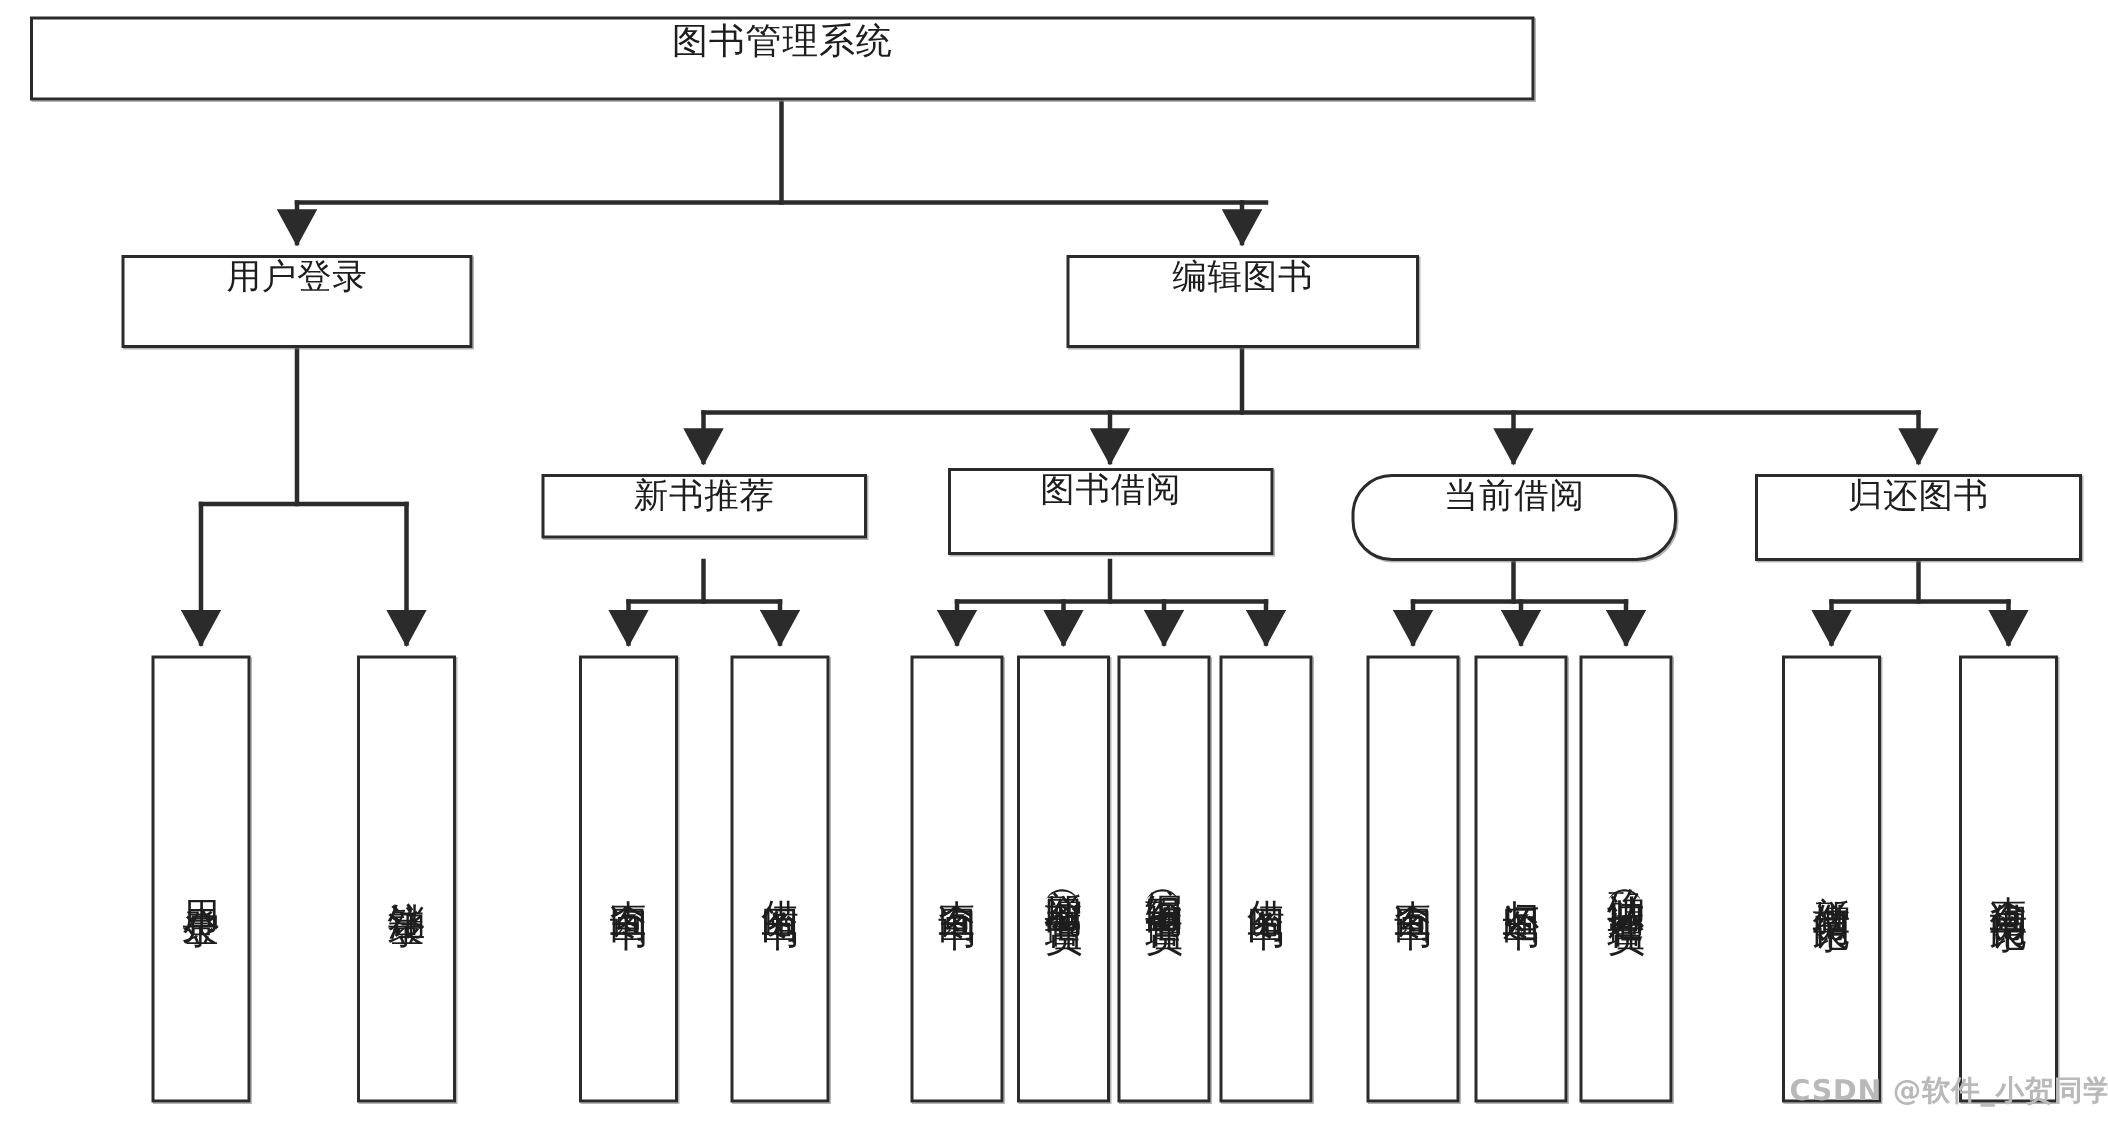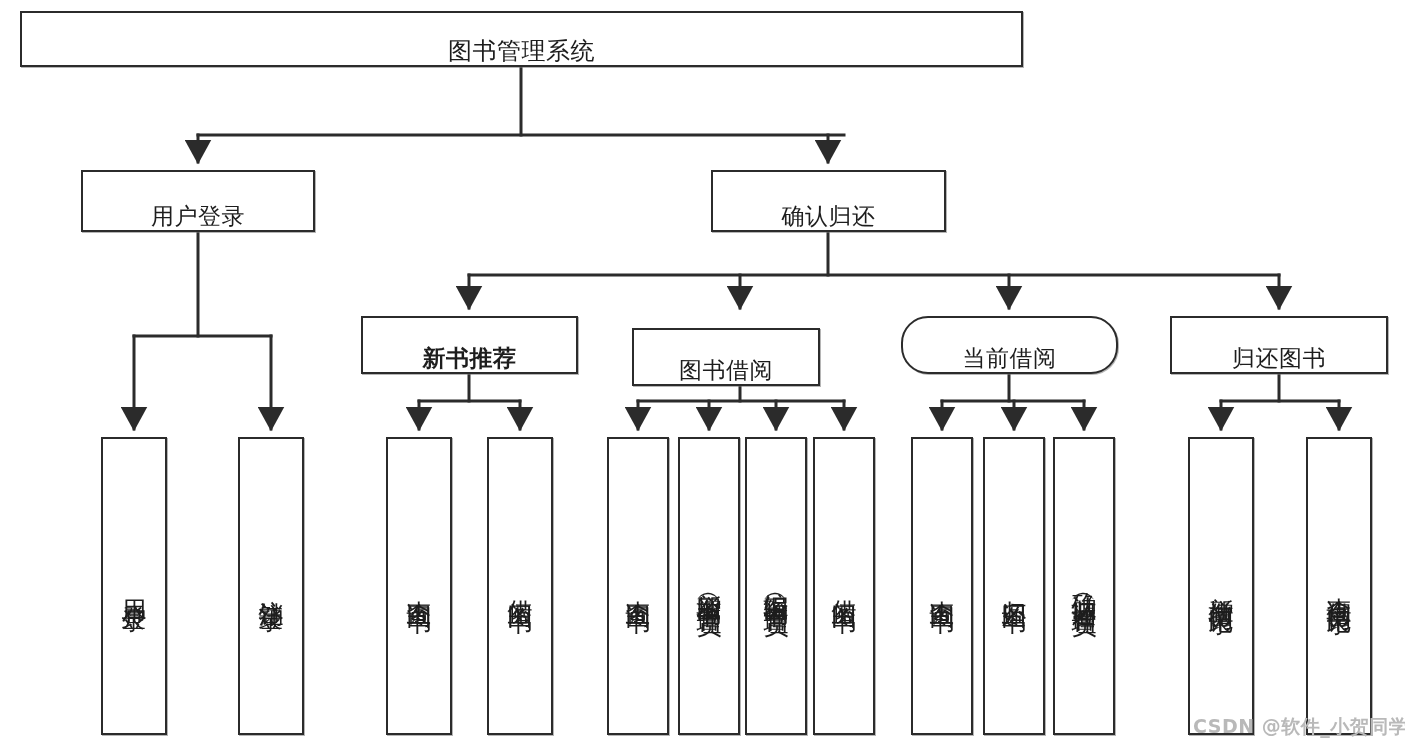--- a/index.html
+++ b/index.html
@@ -25,21 +25,21 @@
     width: 1405px;
     height: 747px;
     pointer-events: none;
   }
   .node {
     position: absolute;
     box-sizing: border-box;
     border: 2px solid #2b2b2b;
     background: #ffffff;
     display: flex;
-    align-items: flex-end;
+    align-items: flex-start;
     justify-content: center;
     box-shadow: 1px 1px 0 0 rgba(120,120,120,0.55);
   }
   .node .lbl {
     color: #1d1d1d;
     line-height: 1.18;
     text-align: center;
     white-space: pre-line;
     letter-spacing: 0.5px;
   }
@@ -129,27 +129,27 @@
   </svg>
 
   <div class="node h root" id="node-root" style="left: 20px; top: 11px; width: 1003px; height: 56px;">
     <span class="lbl">图书管理系统</span>
   </div>
 
   <div class="node h" id="node-l2-0" style="left: 81px; top: 170px; width: 234px; height: 62px;">
     <span class="lbl">用户登录</span>
   </div>
   <div class="node h" id="node-l2-1" style="left: 711px; top: 170px; width: 235px; height: 62px;">
-    <span class="lbl">确认归还</span>
+    <span class="lbl">编辑图书</span>
   </div>
 
-  <div class="node h" id="node-l3-0" style="left: 361px; top: 316px; width: 217px; height: 58px; font-weight: bold;">
+  <div class="node h" id="node-l3-0" style="left: 361px; top: 316px; width: 217px; height: 43px;">
     <span class="lbl">新书推荐</span>
   </div>
-  <div class="node h" id="node-l3-1" style="left: 632px; top: 328px; width: 188px; height: 58px;">
+  <div class="node h" id="node-l3-1" style="left: 632px; top: 312px; width: 217px; height: 58px;">
     <span class="lbl">图书借阅</span>
   </div>
   <div class="node h" id="node-l3-2" style="left: 901px; top: 316px; width: 217px; height: 58px; border-radius: 27px;">
     <span class="lbl">当前借阅</span>
   </div>
   <div class="node h" id="node-l3-3" style="left: 1170px; top: 316px; width: 218px; height: 58px;">
     <span class="lbl">归还图书</span>
   </div>
 
   <div class="node v" id="node-leaf-0" style="left: 101px; top: 437px; width: 66px; height: 298px;">

